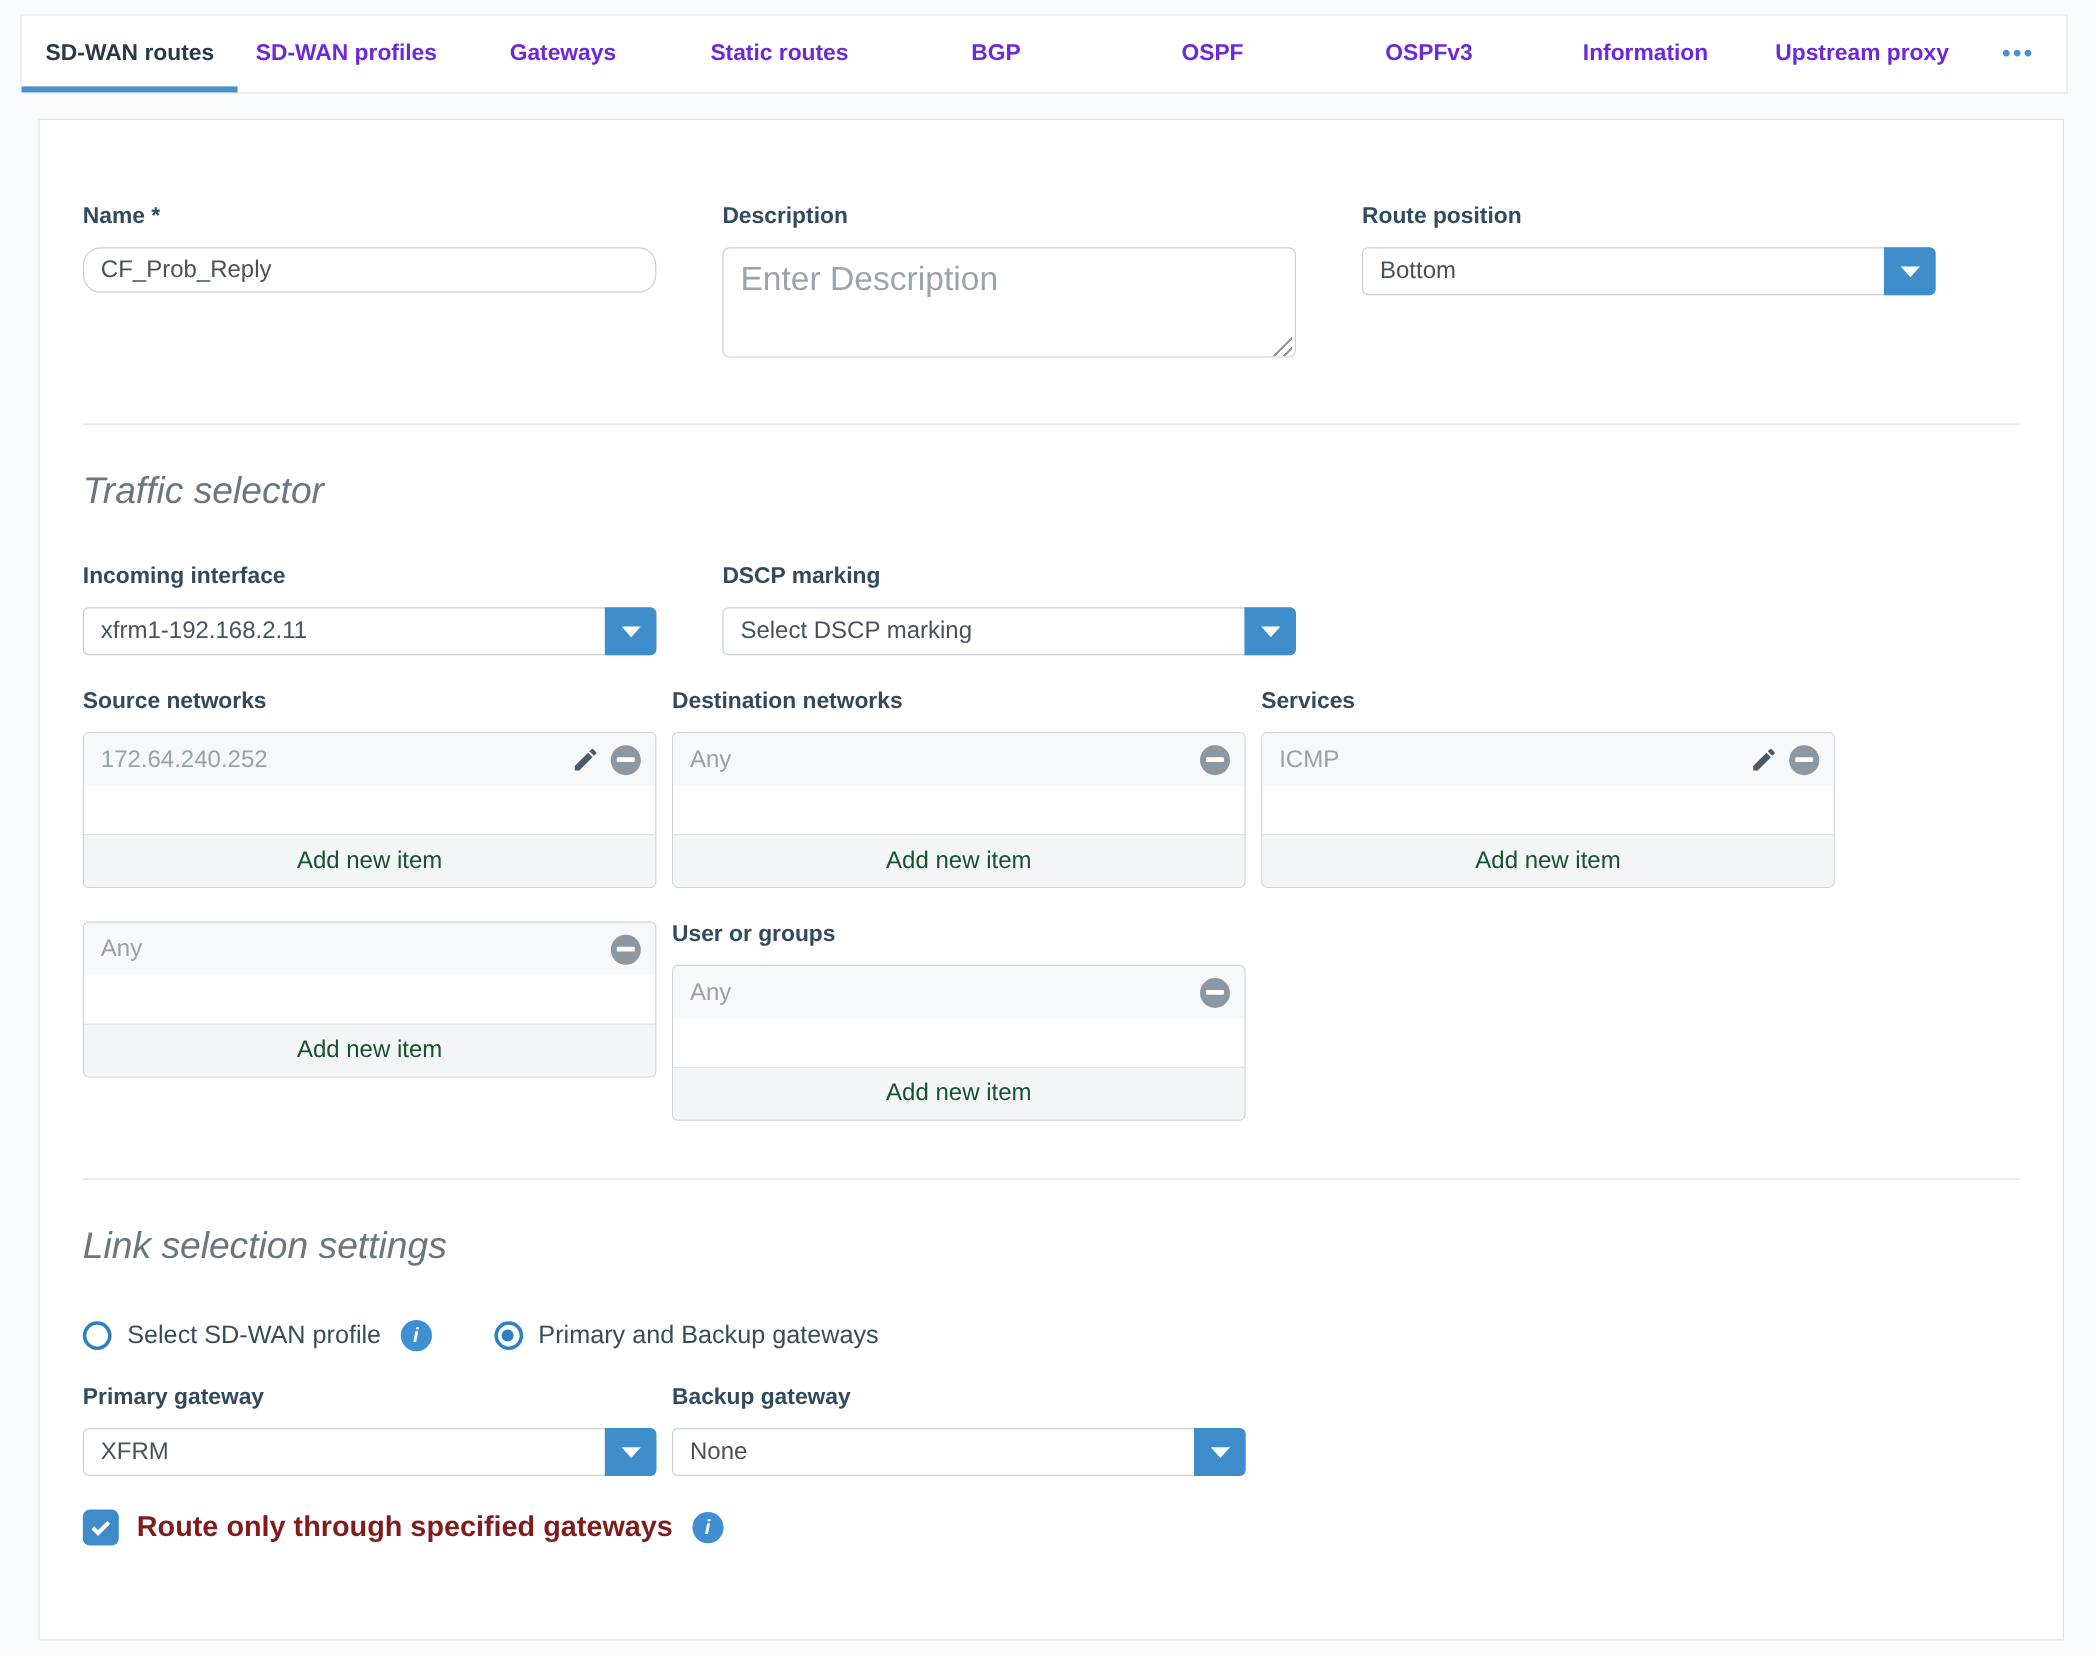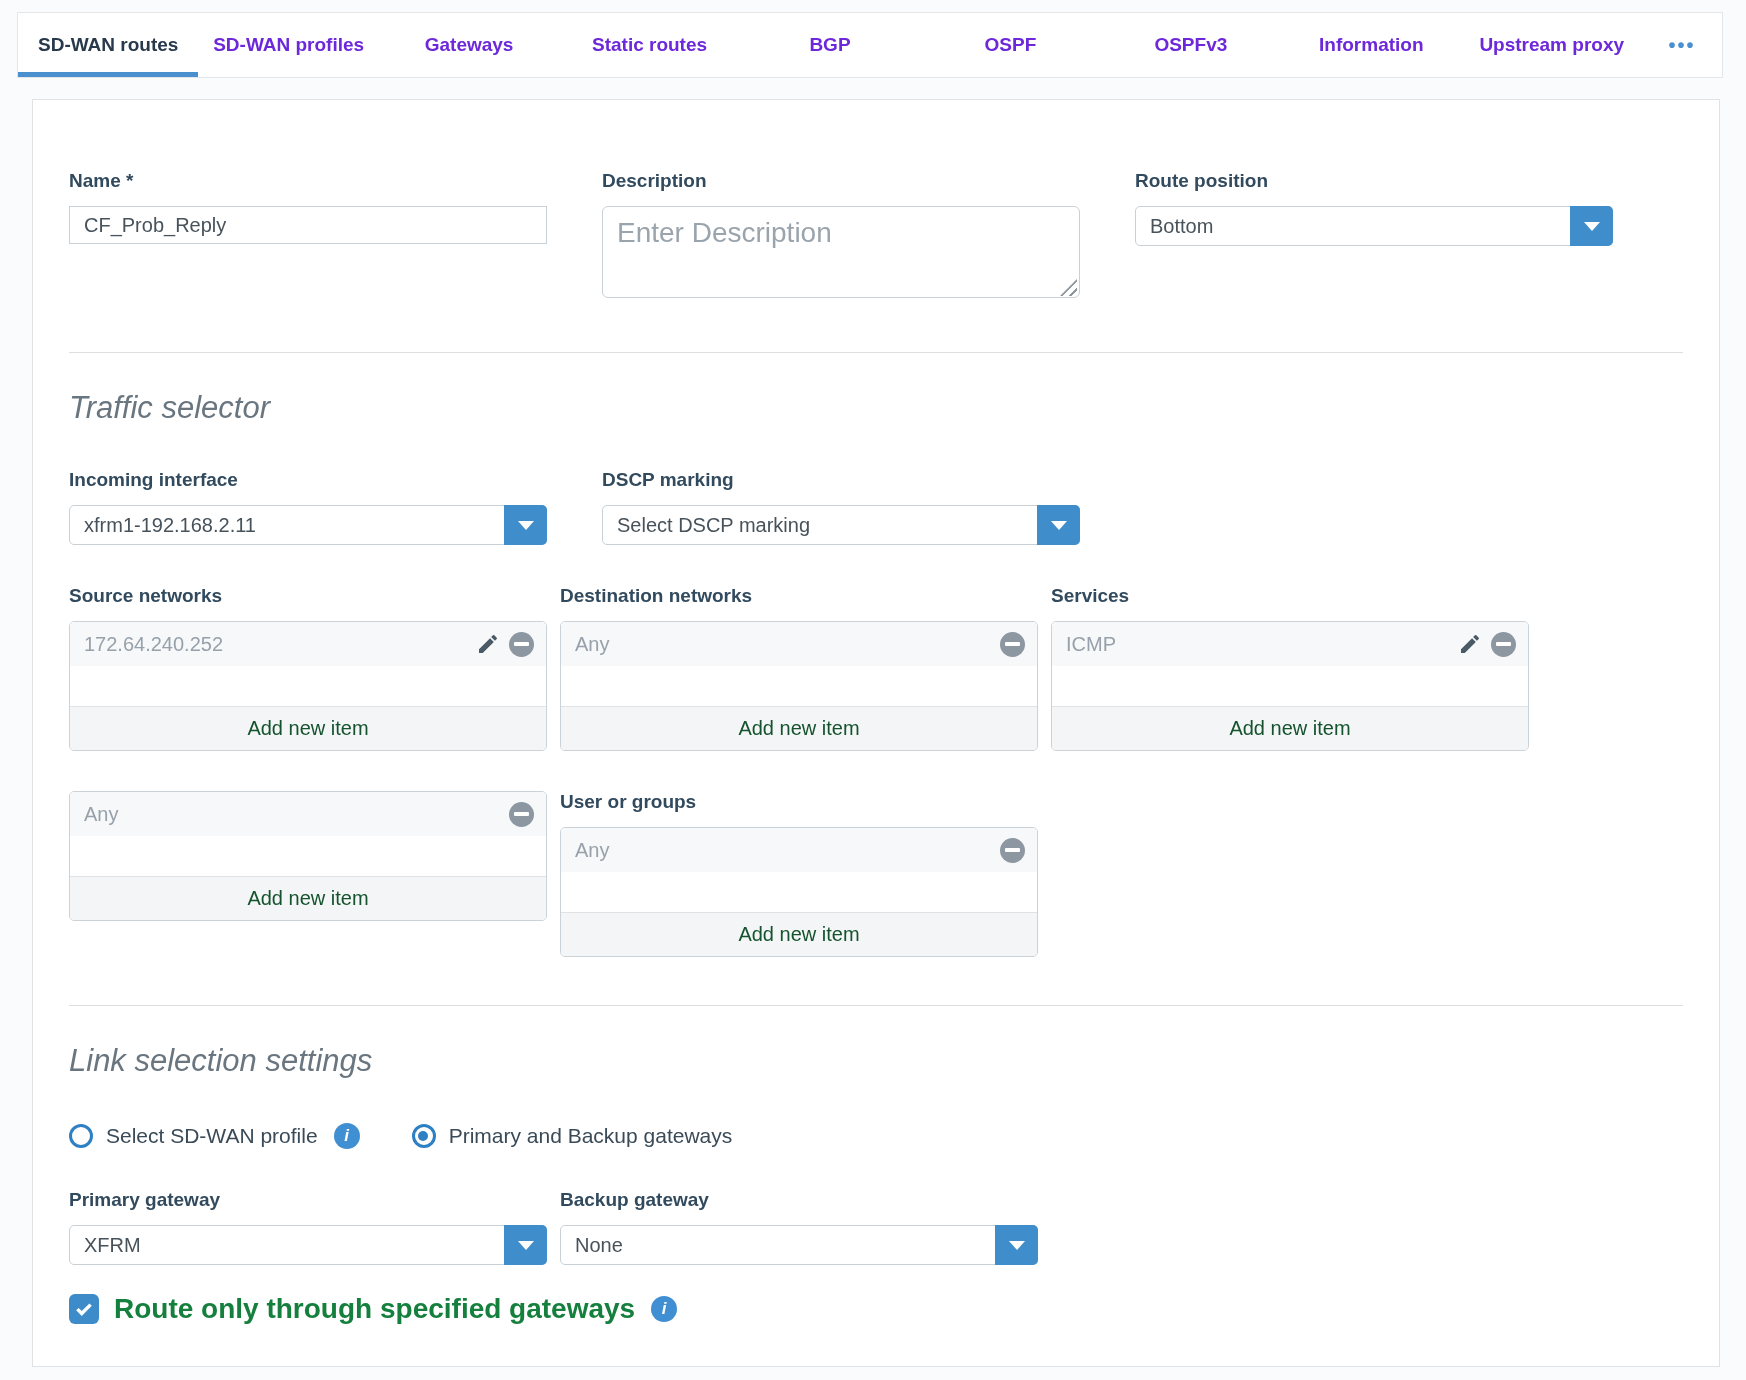--- a/index.html
+++ b/index.html
@@ -71,21 +71,21 @@
     font-weight: bold;
     color: #324a5e;
     margin-bottom: 14px;
     line-height: 22px;
   }
 
   .text-input {
     width: 100%;
     height: 38px;
     border: 1px solid #c9d1d6;
-    border-radius: 0;
+    border-radius: 15px;
     padding: 0 14px;
     font-size: 20px;
     color: #47525b;
     font-family: "Liberation Sans", sans-serif;
     background: #fff;
     outline: none;
   }
 
   .textarea-wrap { position: relative; width: 100%; }
   .textarea {
@@ -151,21 +151,21 @@
   .divider-2 { margin-top: 48px; }
   .section-title {
     margin-top: 38px;
     font-size: 31px;
     font-weight: normal;
     color: #697680;
     line-height: 34px;
     font-style: italic;
   }
   .row-after-title { margin-top: 44px; }
-  .row-gap { margin-top: 40px; gap: 13px; }
+  .row-gap { margin-top: 28px; gap: 13px; }
 
   
   .listbox {
     border: 1px solid #ccd3d8;
     border-radius: 5px;
     background: #fff;
     overflow: hidden;
   }
   .listbox-item {
     height: 44px;
@@ -266,23 +266,23 @@
     background: #3d8bc9;
     display: flex;
     align-items: center;
     justify-content: center;
     cursor: pointer;
     flex: none;
   }
   .checkbox svg { width: 18px; height: 18px; }
   .checkbox-label {
     margin-left: 15px;
-    font-size: 28px;
+    font-size: 24px;
     font-weight: bold;
-    color: #15803d;
+    color: #7f1d1d;
   }
 </style>
 </head>
 <body>
 
 <nav class="tabbar">
   <div class="tab active">SD-WAN routes</div>
   <div class="tab">SD-WAN profiles</div>
   <div class="tab">Gateways</div>
   <div class="tab">Static routes</div>

